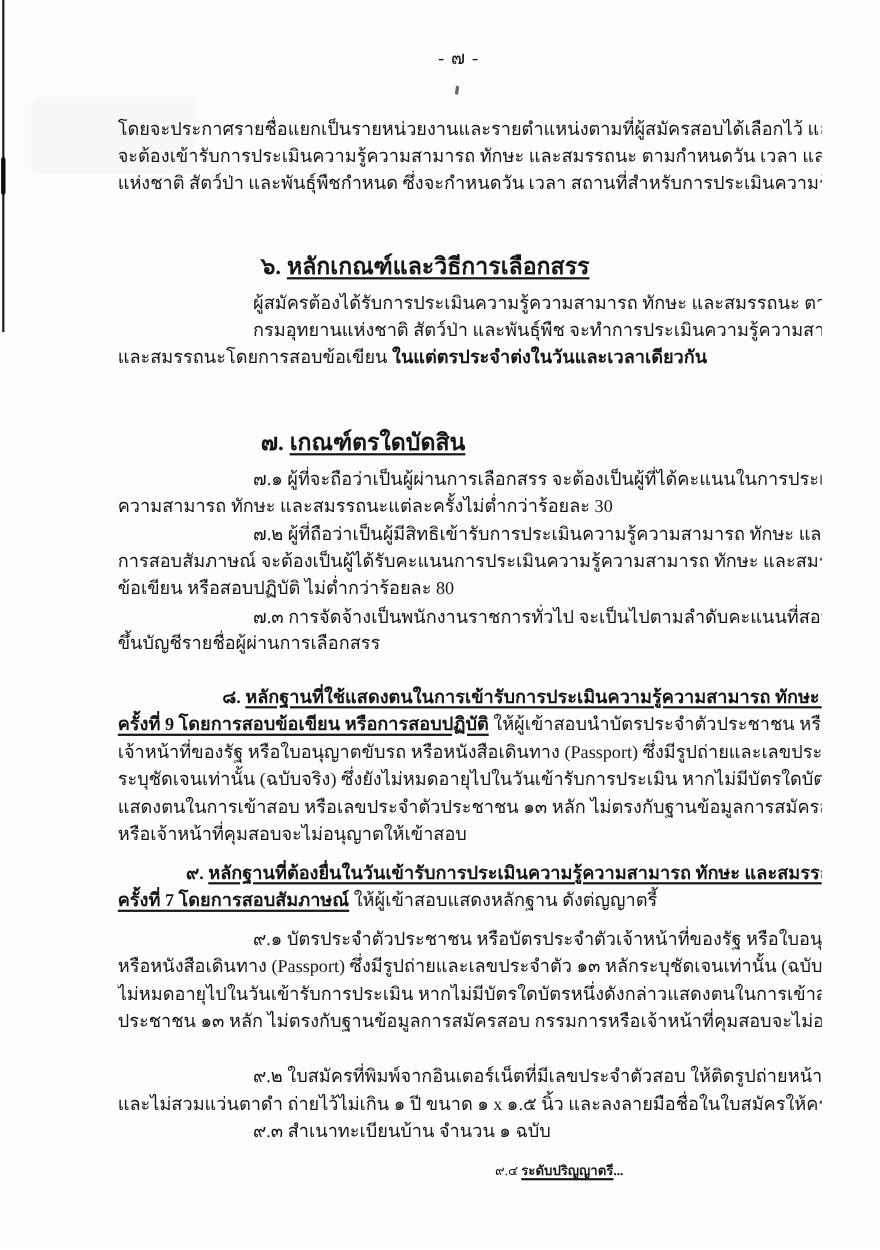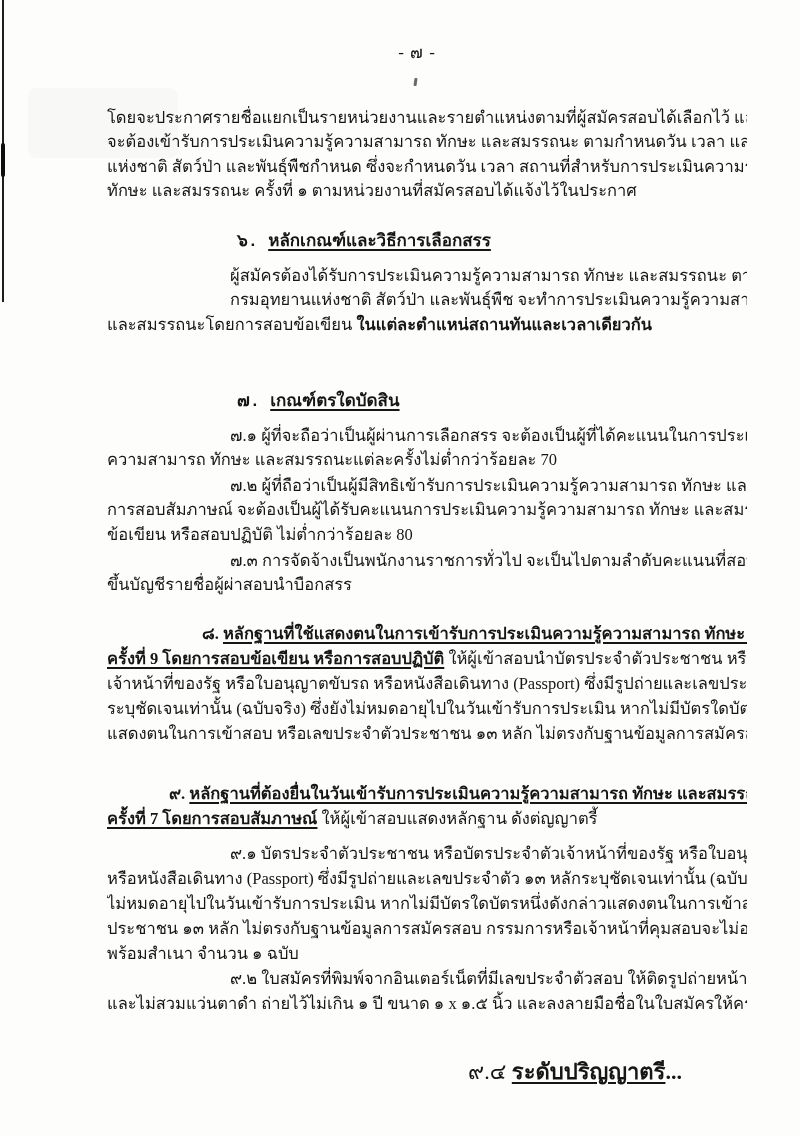--- a/index.html
+++ b/index.html
@@ -22,25 +22,25 @@
   }
   .lh25{line-height:25px;}
   .line{white-space:nowrap;overflow:hidden;}
   .ind{padding-left:123px;}   
   .ind8{padding-left:95px;}   
   .ind9{padding-left:62px;}   
   .b{font-weight:bold;}
   .u{text-decoration:underline;text-decoration-thickness:1.5px;text-underline-offset:3px;}
   .h{
     position:absolute;left:237px;
-    font-size:17px;font-weight:bold;line-height:22px;white-space:nowrap;font-family:Liberation Mono, monospace;
+    font-size:21px;font-weight:bold;line-height:22px;white-space:nowrap;
   }
   .footnote{
     position:absolute;left:450px;width:250px;top:1054px;
-    text-align:center;font-size:22px;white-space:nowrap;
+    text-align:left;font-size:12px;white-space:nowrap;
   }
   
   .edge-line{position:absolute;left:2px;top:0;width:2px;height:302px;background:#1c1c1c;}
   .edge-blob{position:absolute;left:1px;top:143px;width:4px;height:34px;background:#0e0e0e;border-radius:2px;}
   .tick{position:absolute;left:414px;top:78px;width:3px;height:8px;background:#6a6a6a;border-radius:1px;transform:rotate(8deg);}
   .smudge{position:absolute;left:28px;top:88px;width:150px;height:70px;background:#9a9a9a;opacity:0.05;border-radius:8px;}
 </style>
 </head>
 <body>
 
@@ -50,80 +50,82 @@
   <div class="edge-blob"></div>
   <div class="tick"></div>
   <div class="smudge"></div>
 
   <div class="pagenum">- ๗ -</div>
 
   <div class="p" style="top:106px;">
     <div class="line">โดยจะประกาศรายชื่อแยกเป็นรายหน่วยงานและรายตำแหน่งตามที่ผู้สมัครสอบได้เลือกไว้  และผู้สมัครสอบ</div>
     <div class="line">จะต้องเข้ารับการประเมินความรู้ความสามารถ ทักษะ และสมรรถนะ  ตามกำหนดวัน เวลา และสถานที่  ที่กรมอุทยาน</div>
     <div class="line">แห่งชาติ สัตว์ป่า และพันธุ์พืชกำหนด  ซึ่งจะกำหนดวัน เวลา สถานที่สำหรับการประเมินความรู้ความสามารถ</div>
-    <div class="line">ทักษะ และสมรรถนะ ครั้งที่ ๑  ตามหน่วยงานที่สมัครสอบได้แจ้งไว้ในประกาศ</div>
   </div>
 
   <div class="h" style="top:231px;">
     <span>๖.</span>
     <span class="u">หลักเกณฑ์และวิธีการเลือกสรร</span>
   </div>
 
   <div class="p" style="top:264px;">
     <div class="line ind">ผู้สมัครต้องได้รับการประเมินความรู้ความสามารถ ทักษะ และสมรรถนะ  ตามที่ระบุไว้ใน</div>
     <div class="line ind">กรมอุทยานแห่งชาติ สัตว์ป่า และพันธุ์พืช  จะทำการประเมินความรู้ความสามารถ ทักษะ</div>
-    <div class="line"><span>และสมรรถนะโดยการสอบข้อเขียน  </span><span class="b">ในแต่ละตำแหน่สถานทันและเวลาเดียวกัน</span></div>
+    <div class="line"><span>และสมรรถนะโดยการสอบข้อเขียน  </span><span class="b">ในแต่ตรประจำต่งในวันและเวลาเดียวกัน</span></div>
   </div>
 
   <div class="h" style="top:391px;">
     <span>๗.</span>
     <span class="u">เกณฑ์ตรใดบัดสิน</span>
   </div>
 
   <div class="p" style="top:424px;">
     <div class="line ind">๗.๑ ผู้ที่จะถือว่าเป็นผู้ผ่านการเลือกสรร  จะต้องเป็นผู้ที่ได้คะแนนในการประเมินความรู้</div>
-    <div class="line">ความสามารถ ทักษะ  และสมรรถนะแต่ละครั้งไม่ต่ำกว่าร้อยละ 70</div>
+    <div class="line">ความสามารถ ทักษะ  และสมรรถนะแต่ละครั้งไม่ต่ำกว่าร้อยละ 30</div>
   </div>
 
   <div class="p" style="top:474px;">
     <div class="line ind">๗.๒ ผู้ที่ถือว่าเป็นผู้มีสิทธิเข้ารับการประเมินความรู้ความสามารถ ทักษะ และสมรรถนะโดย</div>
     <div class="line">การสอบสัมภาษณ์ จะต้องเป็นผู้ได้รับคะแนนการประเมินความรู้ความสามารถ ทักษะ และสมรรถนะโดยการสอบ</div>
     <div class="line">ข้อเขียน  หรือสอบปฏิบัติ  ไม่ต่ำกว่าร้อยละ 80</div>
   </div>
 
   <div class="p" style="top:549px;">
     <div class="line ind">๗.๓ การจัดจ้างเป็นพนักงานราชการทั่วไป  จะเป็นไปตามลำดับคะแนนที่สอบได้  ตามการ</div>
-    <div class="line">ขึ้นบัญชีรายชื่อผู้ผ่าสอบนำบือกสรร</div>
+    <div class="line">ขึ้นบัญชีรายชื่อผู้ผ่านการเลือกสรร</div>
   </div>
 
   <div class="p lh25" style="top:621px;">
     <div class="line ind8"><span class="b">๘.</span> <span class="b u">หลักฐานที่ใช้แสดงตนในการเข้ารับการประเมินความรู้ความสามารถ  ทักษะ  และสมรรถนะ</span></div>
     <div class="line"><span class="b u">ครั้งที่ 9  โดยการสอบข้อเขียน หรือการสอบปฏิบัติ</span><span> ให้ผู้เข้าสอบนำบัตรประจำตัวประชาชน  หรือบัตรประจำตัว</span></div>
     <div class="line">เจ้าหน้าที่ของรัฐ  หรือใบอนุญาตขับรถ  หรือหนังสือเดินทาง (Passport)  ซึ่งมีรูปถ่ายและเลขประจำตัว ๑๓ หลัก</div>
     <div class="line">ระบุชัดเจนเท่านั้น (ฉบับจริง)  ซึ่งยังไม่หมดอายุไปในวันเข้ารับการประเมิน  หากไม่มีบัตรใดบัตรหนึ่งดังกล่าว</div>
     <div class="line">แสดงตนในการเข้าสอบ  หรือเลขประจำตัวประชาชน ๑๓ หลัก  ไม่ตรงกับฐานข้อมูลการสมัครสอบ  กรรมการ</div>
+    <div class="line">หรือเจ้าหน้าที่คุมสอบจะไม่อนุญาตให้เข้าสอบ</div>
   </div>
 
   <div class="p lh25" style="top:781px;">
     <div class="line ind9"><span class="b">๙.</span> <span class="b u">หลักฐานที่ต้องยื่นในวันเข้ารับการประเมินความรู้ความสามารถ  ทักษะ  และสมรรถนะ</span></div>
     <div class="line"><span class="b u">ครั้งที่ 7  โดยการสอบสัมภาษณ์</span><span> ให้ผู้เข้าสอบแสดงหลักฐาน  ดังต่ญญาตรี้</span></div>
   </div>
 
   <div class="p lh25" style="top:841px;">
     <div class="line ind">๙.๑ บัตรประจำตัวประชาชน  หรือบัตรประจำตัวเจ้าหน้าที่ของรัฐ  หรือใบอนุญาตขับรถ</div>
     <div class="line">หรือหนังสือเดินทาง (Passport)  ซึ่งมีรูปถ่ายและเลขประจำตัว ๑๓ หลักระบุชัดเจนเท่านั้น (ฉบับจริง)  ซึ่งยัง</div>
     <div class="line">ไม่หมดอายุไปในวันเข้ารับการประเมิน  หากไม่มีบัตรใดบัตรหนึ่งดังกล่าวแสดงตนในการเข้าสอบ  หรือเลขประจำตัว</div>
     <div class="line">ประชาชน ๑๓ หลัก  ไม่ตรงกับฐานข้อมูลการสมัครสอบ  กรรมการหรือเจ้าหน้าที่คุมสอบจะไม่อนุญาตให้เข้าสอบ</div>
-    <div class="line">พร้อมสำเนา  จำนวน ๑ ฉบับ</div>
   </div>
 
   <div class="p lh25" style="top:966px;">
     <div class="line ind">๙.๒ ใบสมัครที่พิมพ์จากอินเตอร์เน็ตที่มีเลขประจำตัวสอบ  ให้ติดรูปถ่ายหน้าตรง  ไม่ใส่หมวก</div>
     <div class="line">และไม่สวมแว่นตาดำ  ถ่ายไว้ไม่เกิน ๑ ปี  ขนาด ๑ x ๑.๕ นิ้ว  และลงลายมือชื่อในใบสมัครให้ครบถ้วน</div>
   </div>
 
+  <div class="p lh25" style="top:1016px;">
+    <div class="line ind">๙.๓ สำเนาทะเบียนบ้าน  จำนวน ๑ ฉบับ</div>
+  </div>
 
   <div class="footnote">
     <span>๙.๔</span>
     <span class="b u">ระดับปริญญาตรี</span><span class="b">...</span>
   </div>
 
 </div>
 
 </body></html>

